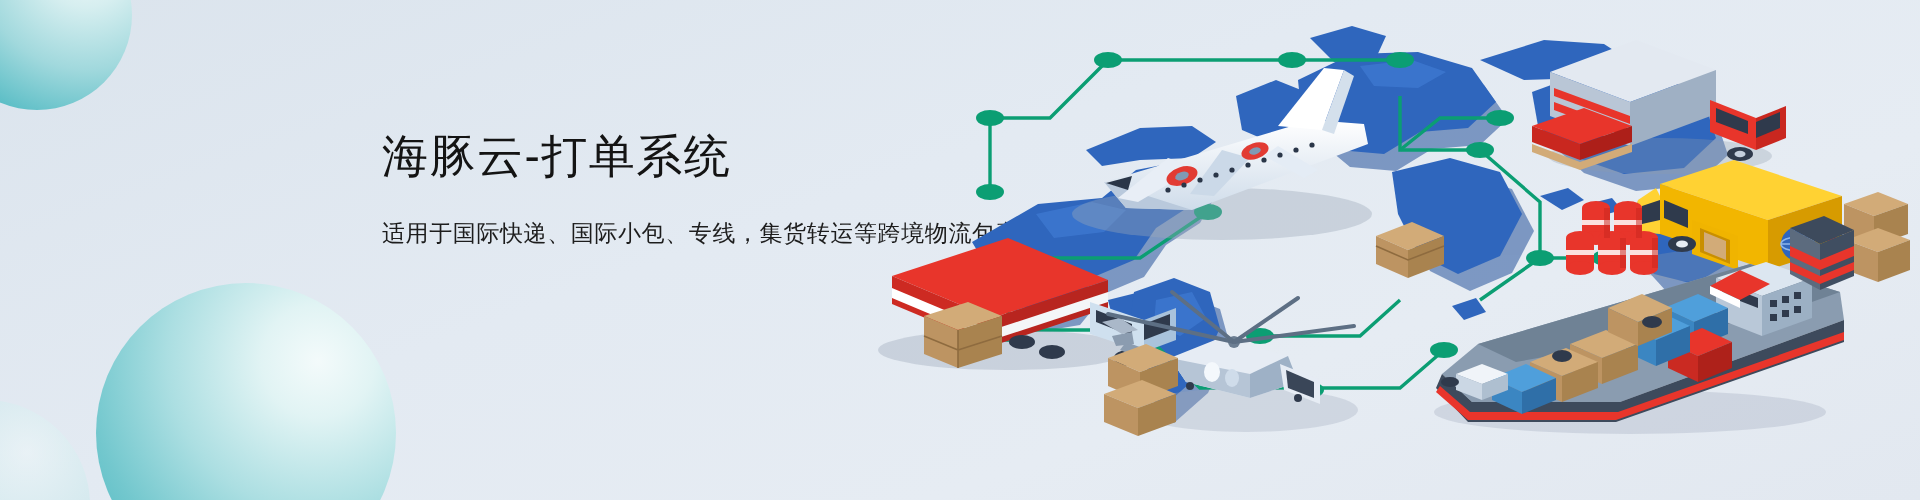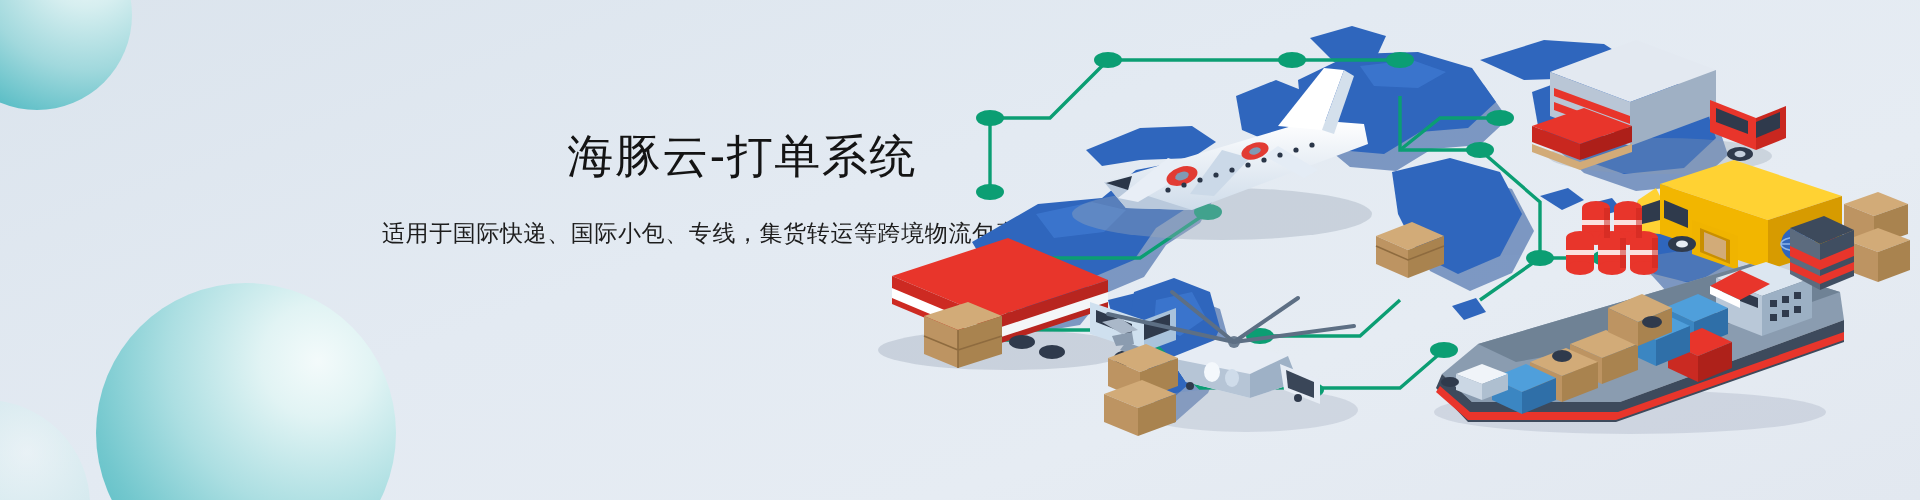--- a/index.html
+++ b/index.html
@@ -26,21 +26,21 @@
   }
   .blob-bl2 {
     left:-120px; top:400px; width:210px; height:210px;
     background:radial-gradient(circle at 70% 25%,#eef8f9 0%,#c2e6e9 45%,#7ccad1 100%);
     opacity:.55;
   }
   
   .copy { position:absolute; left:382px; top:128px; width:720px; }
   .title {
     font-size:46px; font-weight:400; color:#141414;
-    letter-spacing:1.5px; line-height:1.25; white-space:nowrap;text-align:center;
+    letter-spacing:1.5px; line-height:1.25; white-space:nowrap;
   }
   .subtitle {
     margin-top:30px; font-size:23px; font-weight:400; color:#1d1d1d;
     letter-spacing:.6px; line-height:1.5; white-space:nowrap;
   }
   
   .art { position:absolute; right:0; top:0; width:1080px; height:500px; }
   .art svg { display:block; width:100%; height:100%; }
 </style>
 </head>

